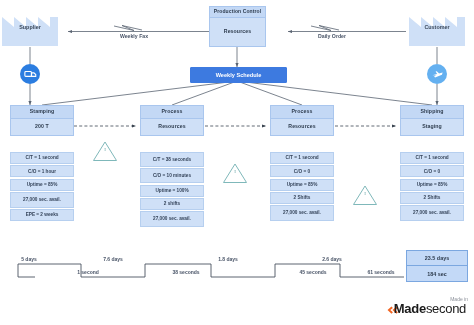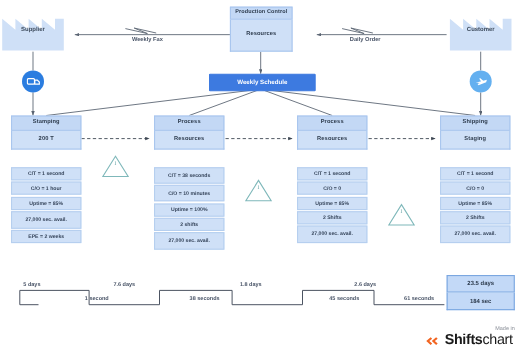--- a/index.html
+++ b/index.html
@@ -271,17 +271,17 @@
   <div class="abs tl-label" style="left:356px;top:269px;width:50px;">61 seconds</div>
 
   <div class="abs" style="left:406px;top:250px;">
     <div class="sum-box" style="width:62px;height:16px;">23.5 days</div>
     <div class="sum-box" style="width:62px;height:16px;border-top:none;">184 sec</div>
   </div>
 
   <div class="abs" style="left:372px;top:296px;width:96px;">
     <div class="wm-made">Made in</div>
     <div class="wm-word" style="text-align:right;padding-right:2px;">
-      <span>Shifts</span><span class="light">chart</span>
+      <span>Made</span><span class="light">second</span>
     </div>
   </div>
 
 </div>
 
 </body></html>

